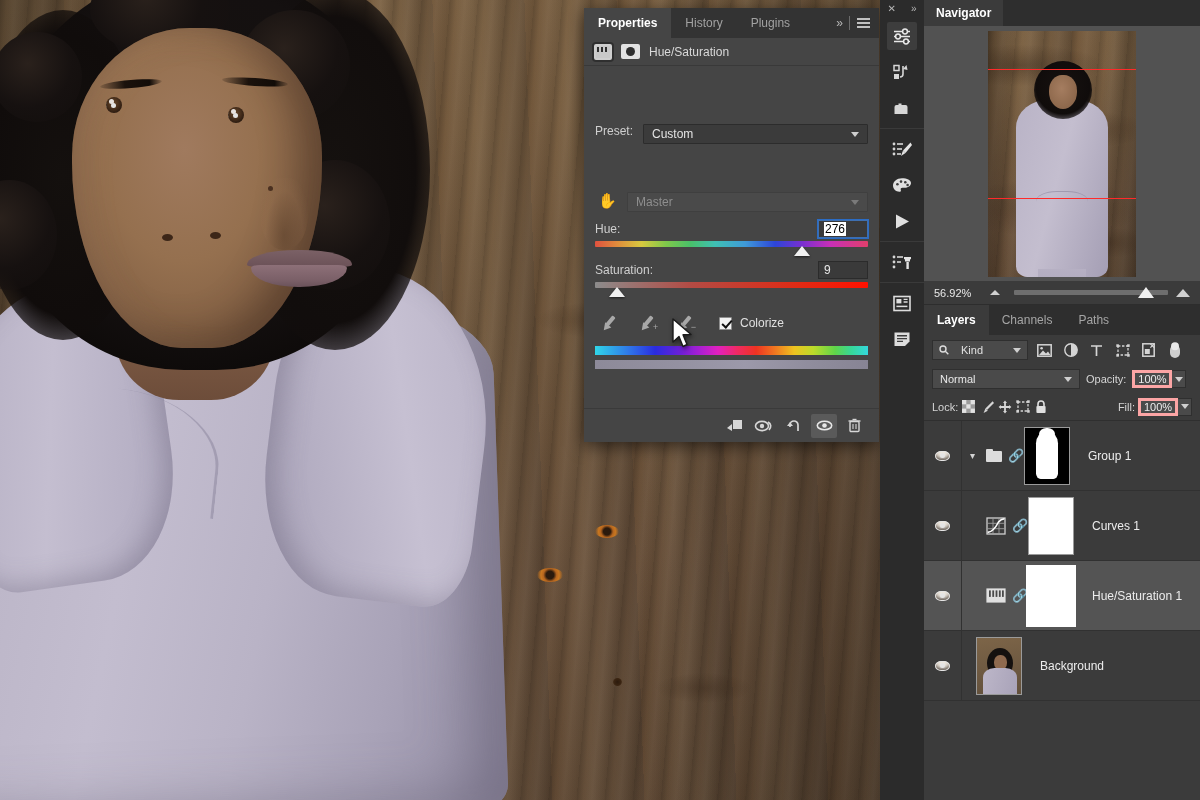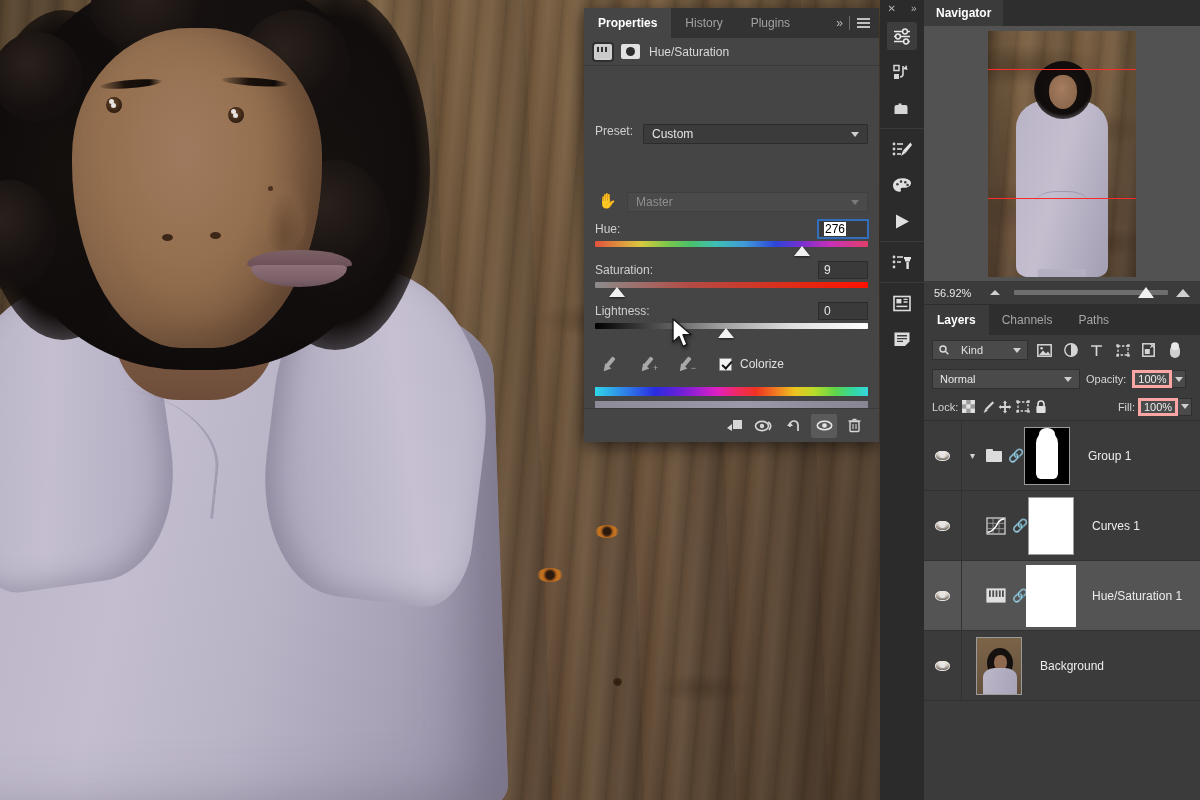--- a/index.html
+++ b/index.html
@@ -445,31 +445,20 @@
           <span class="row-label">Saturation:</span>
           <div class="val-box">
             <span>9</span>
           </div>
         </div>
         <div class="slider-track track-sat">
           <span class="thumb" id="sat-thumb" style="left: 8%;"></span>
         </div>
       </div>
 
-      <div>
-        <div class="slider-label-row">
-          <span class="row-label">Lightness:</span>
-          <div class="val-box">
-            <span>0</span>
-          </div>
-        </div>
-        <div class="slider-track track-light">
-          <span class="thumb" id="light-thumb" style="left: 48%;"></span>
-        </div>
-      </div>
 
       <div class="dropper-row">
         <span class="dropper">
             <i class="body"></i>
             <i class="tip"></i>
           </span>
         <span class="dropper">
             <i class="body"></i>
             <i class="tip"></i>
             <i class="sign">+</i>

